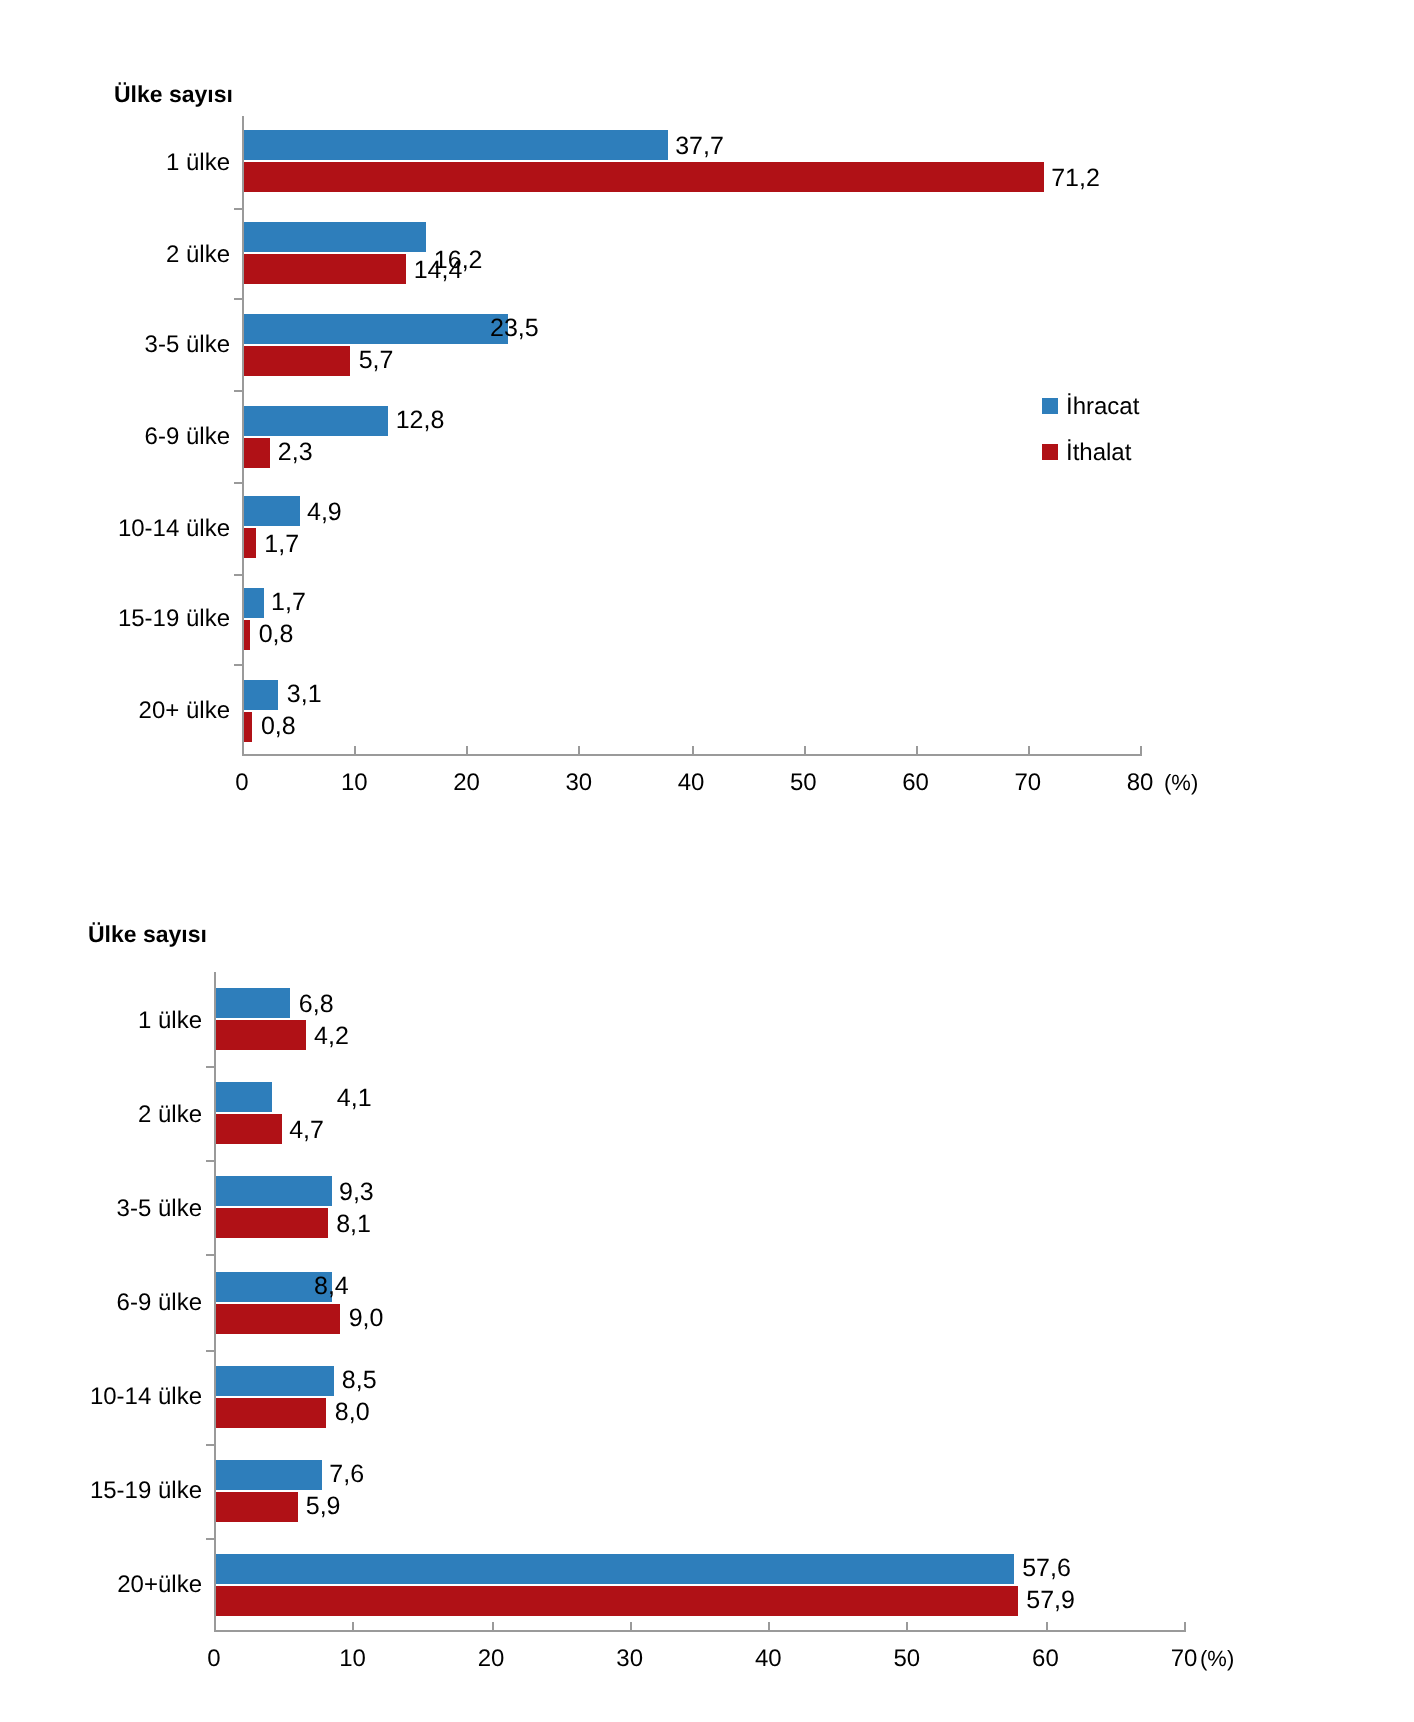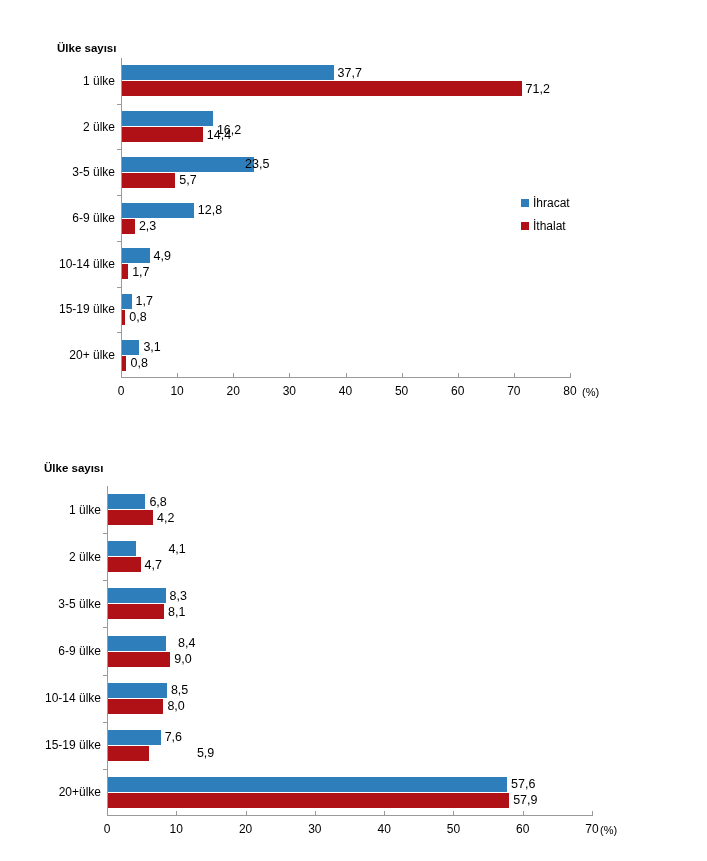--- a/index.html
+++ b/index.html
@@ -250,41 +250,41 @@
       <div class="bar-value" style="left: 50.0357px; top: 31.5714px;">4,2</div>
       <div class="ytick" style="top: 47.1429px;"></div>
       <div class="cat-label" style="top: 70.7143px;">2 ülke</div>
       <div class="bar ihracat" style="top: 55.2143px; width: 28.4071px; height: 15px;"></div>
       <div class="bar-value" style="left: 33.4071px; top: 62.7143px; margin-left: 28px;">4,1</div>
       <div class="bar ithalat" style="top: 71.2143px; width: 32.5643px; height: 15px;"></div>
       <div class="bar-value" style="left: 37.5643px; top: 78.7143px;">4,7</div>
       <div class="ytick" style="top: 94.2857px;"></div>
       <div class="cat-label" style="top: 117.857px;">3-5 ülke</div>
       <div class="bar ihracat" style="top: 102.357px; width: 57.5071px; height: 15px;"></div>
-      <div class="bar-value" style="left: 62.5071px; top: 109.857px;">8,3</div>
+      <div class="bar-value" style="left: 62.5071px; top: 109.857px;">9,3</div>
       <div class="bar ithalat" style="top: 118.357px; width: 56.1214px; height: 15px;"></div>
       <div class="bar-value" style="left: 61.1214px; top: 125.857px;">8,1</div>
       <div class="ytick" style="top: 141.429px;"></div>
       <div class="cat-label" style="top: 165px;">6-9 ülke</div>
       <div class="bar ihracat" style="top: 149.5px; width: 58.2px; height: 15px;"></div>
-      <div class="bar-value" style="left: 71px; top: 157px;">8,4</div>
+      <div class="bar-value" style="left: 50px; top: 157px;">8,4</div>
       <div class="bar ithalat" style="top: 165.5px; width: 62.3571px; height: 15px;"></div>
       <div class="bar-value" style="left: 67.3571px; top: 173px;">9,0</div>
       <div class="ytick" style="top: 188.571px;"></div>
       <div class="cat-label" style="top: 212.143px;">10-14 ülke</div>
       <div class="bar ihracat" style="top: 196.643px; width: 58.8929px; height: 15px;"></div>
       <div class="bar-value" style="left: 63.8929px; top: 204.143px;">8,5</div>
       <div class="bar ithalat" style="top: 212.643px; width: 55.4286px; height: 15px;"></div>
       <div class="bar-value" style="left: 60.4286px; top: 220.143px;">8,0</div>
       <div class="ytick" style="top: 235.714px;"></div>
       <div class="cat-label" style="top: 259.286px;">15-19 ülke</div>
       <div class="bar ihracat" style="top: 243.786px; width: 52.6571px; height: 15px;"></div>
       <div class="bar-value" style="left: 57.6571px; top: 251.286px;">7,6</div>
       <div class="bar ithalat" style="top: 259.786px; width: 40.8786px; height: 15px;"></div>
-      <div class="bar-value" style="left: 45.8786px; top: 267.286px; margin-left: 44px;">5,9</div>
+      <div class="bar-value" style="left: 45.8786px; top: 267.286px;">5,9</div>
       <div class="ytick" style="top: 282.857px;"></div>
       <div class="cat-label" style="top: 306.429px;">20+ülke</div>
       <div class="bar ihracat" style="top: 290.929px; width: 399.086px; height: 15px;"></div>
       <div class="bar-value" style="left: 404.086px; top: 298.429px;">57,6</div>
       <div class="bar ithalat" style="top: 306.929px; width: 401.164px; height: 15px;"></div>
       <div class="bar-value" style="left: 406.164px; top: 314.429px;">57,9</div>
     </div>
 
 </div>
 

